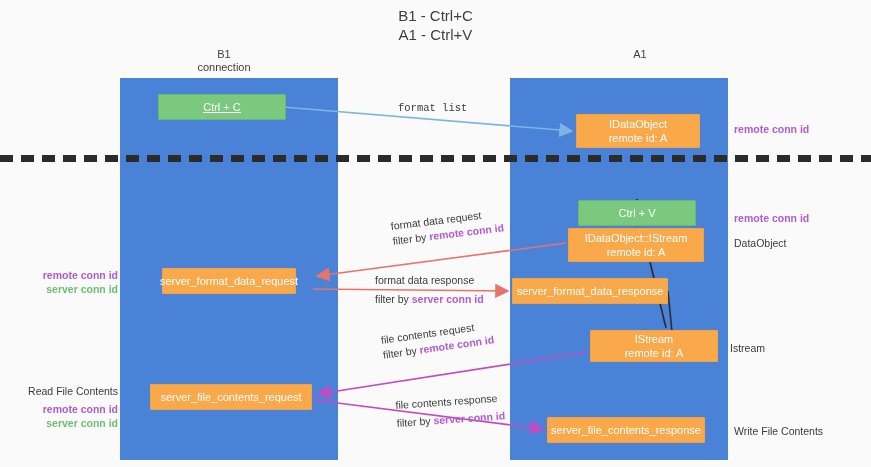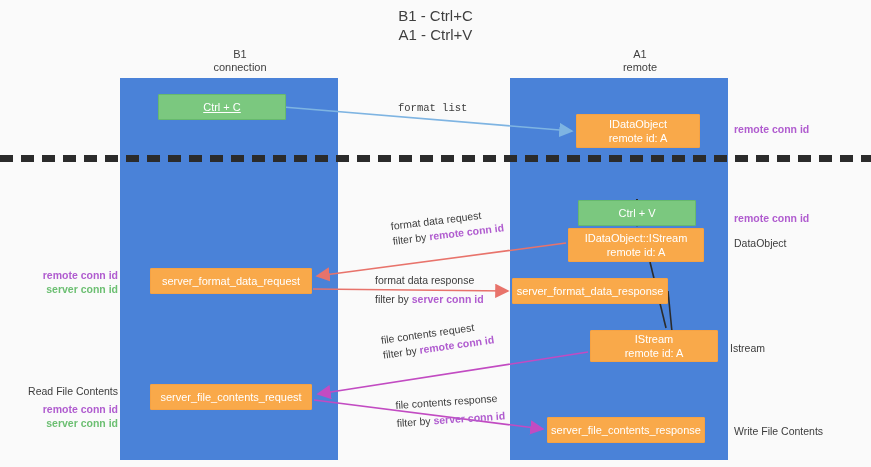--- a/index.html
+++ b/index.html
@@ -17,21 +17,21 @@
   
   #title{
     left:0;top:6px;width:871px;text-align:center;
     font-size:15px;line-height:19px;color:#3f3f3f;
   }
 
   
   .col-head{
     font-size:11px;line-height:13px;text-align:center;color:#3f3f3f;
   }
-  #head-b1{left:140px;top:48px;width:200px;}
+  #head-b1{left:124px;top:48px;width:200px;}
   #head-a1{left:540px;top:48px;width:200px;}
 
   
   .lane{background:#4a82d8;}
   #lane-b1{left:120px;top:78px;width:218px;height:382px;}
   #lane-a1{left:510px;top:78px;width:218px;height:382px;}
 
   
   .box{
     box-sizing:border-box;
@@ -41,21 +41,21 @@
     text-align:center;
     border-radius:1px;
   }
   .green{background:#7bc87f;border:1px solid #67b96d;}
   .orange{background:#f9a94a;border:1px solid #f5a244;}
 
   #box-ctrlc{left:158px;top:94px;width:128px;height:26px;text-decoration:underline;}
   #box-idataobject{left:576px;top:114px;width:124px;height:34px;}
   #box-ctrlv{left:578px;top:172px;width:118px;height:26px;margin-top:28px;}
   #box-getdata{left:568px;top:228px;width:136px;height:34px;}
-  #box-srv-fmt-req{left:150px;top:268px;width:162px;height:26px;}
+  #box-srv-fmt-req{left:162px;top:268px;width:134px;height:26px;}
   #box-srv-fmt-res{left:512px;top:278px;width:156px;height:26px;}
   #box-istream{left:590px;top:330px;width:128px;height:32px;}
   #box-srv-file-req{left:150px;top:384px;width:162px;height:26px;}
   #box-srv-file-res{left:547px;top:417px;width:158px;height:26px;}
 
   
   #dashed{
     left:0;top:155px;width:871px;height:7px;
     background:repeating-linear-gradient(to right,
       #2b2b2b 0px,#2b2b2b 13px,transparent 13px,transparent 21px);
@@ -96,21 +96,20 @@
     <div>B1 - Ctrl+C</div>
     <div>A1 - Ctrl+V</div>
   </div>
 
   <div class="abs col-head" id="head-b1">
     <div>B1</div>
     <div>connection</div>
   </div>
   <div class="abs col-head" id="head-a1">
     <div>A1</div>
-    <div>remote</div>
   </div>
 
   <div class="abs lane" id="lane-b1"></div>
   <div class="abs lane" id="lane-a1"></div>
 
   <svg id="svg-layer" viewBox="0 0 871 467">
     <defs>
       <marker id="ah-blue" markerWidth="9" markerHeight="9" refX="8" refY="4.5" orient="auto">
         <path d="M0,0 L9,4.5 L0,9 z" fill="#7eb4e2"></path>
       </marker>

